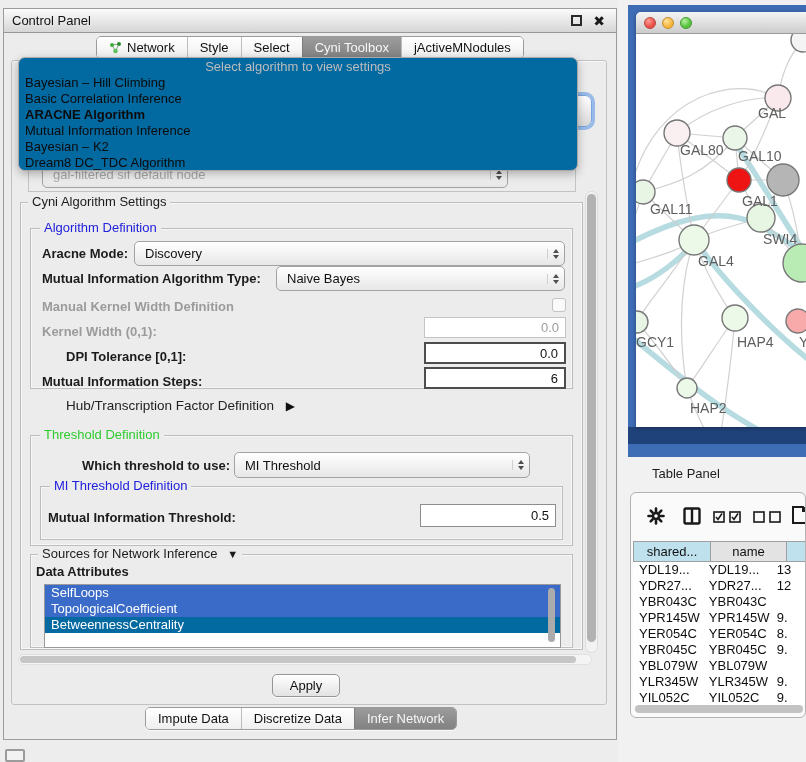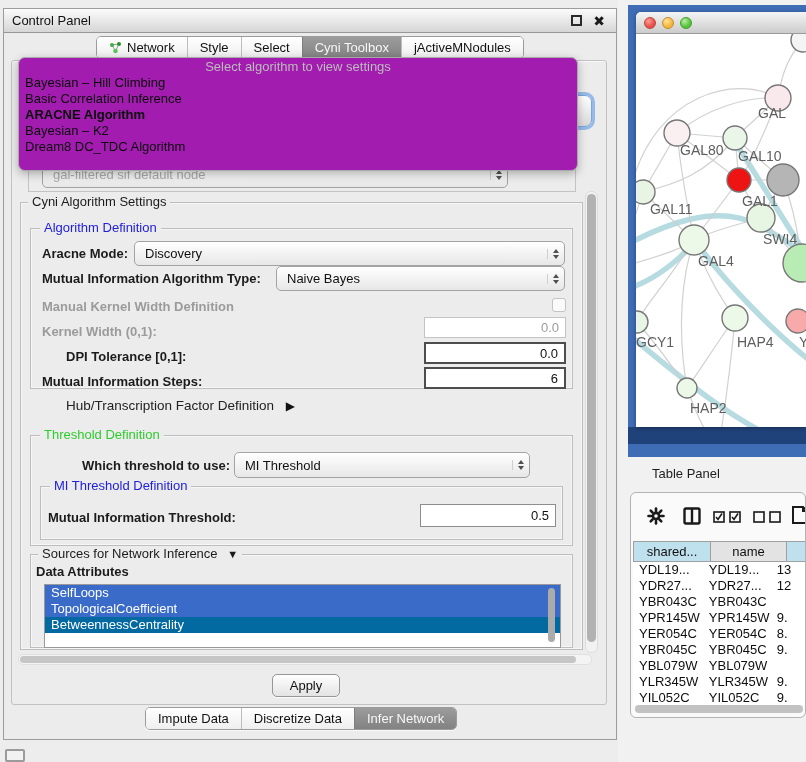--- a/index.html
+++ b/index.html
@@ -52,21 +52,21 @@
 
   .tfield { background:#fff; font-size:13px; display:flex; align-items:center;
     justify-content:flex-end; padding-right:6px; color:#111; }
   .tfield.strong   { border:2px solid #4d4d4d; }
   .tfield.normal   { border:1px solid #8d8d8d;padding-left:48px; }
   .tfield.disabled { border:1px solid #c4c4c4; color:#9c9c9c; }
 
   .checkbox { width:14px; height:14px; border:1px solid #c3c3c3; border-radius:3px; background:#fafafa; }
 
   
-  .dropdown { left:18px; top:57px; width:560px; height:114px; background:#a21caf;
+  .dropdown { left:18px; top:57px; width:560px; height:114px; background:#0369a1;
     border:1px solid #a9a9a9; border-radius:7px; z-index:40;
     box-shadow:0 3px 10px rgba(0,0,0,.28); overflow:hidden; padding-top:1px; }
   .dd-placeholder { height:16px; line-height:16px; text-align:center; color:#bcbcbc; font-size:13px; }
   .dd-item { height:16px; line-height:16px; padding-left:6px; font-size:13px; color:#0b0b0b; white-space:nowrap; }
   .dd-item.bold { font-weight:bold; }
 
   .hidden-group { left:28px; top:70px; width:548px; height:122px; border:1px solid #c3c3c3; z-index:2; }
   .collection-combo { left:42px; top:161px; width:466px; height:27px; z-index:3; color:#a9a9a9; }
   .focus-combo { left:568px; top:95px; width:24px; height:32px; border-radius:7px; z-index:3;
     background:linear-gradient(#ffffff,#d9d9d9); border:1px solid #7aa5e0;
@@ -164,20 +164,21 @@
     </span>
 </div>
 <div class="abs focus-combo"></div>
 
 <div class="abs dropdown">
   <div class="dd-placeholder">Select algorithm to view settings</div>
   <div id="dd-items">
       <div class="dd-item">Bayesian – Hill Climbing</div>
       <div class="dd-item">Basic Correlation Inference</div>
       <div class="dd-item bold">ARACNE Algorithm</div>
+      <div class="dd-item">Mutual Information Inference</div>
       <div class="dd-item">Bayesian – K2</div>
       <div class="dd-item">Dream8 DC_TDC Algorithm</div>
     </div>
 </div>
 
 <div class="abs groupbox" style="left:20px; top:202px; width:563px; height:448px;"></div>
 <div class="abs gb-title" style="left:28px; top:195px;">Cyni Algorithm Settings</div>
 
 <div class="abs vsb-track"></div>
 <div class="abs vsb-thumb"></div>

